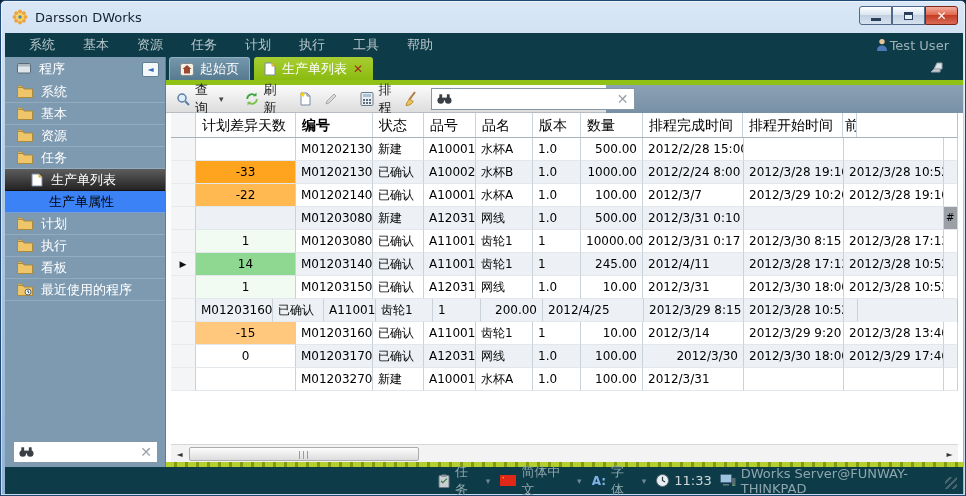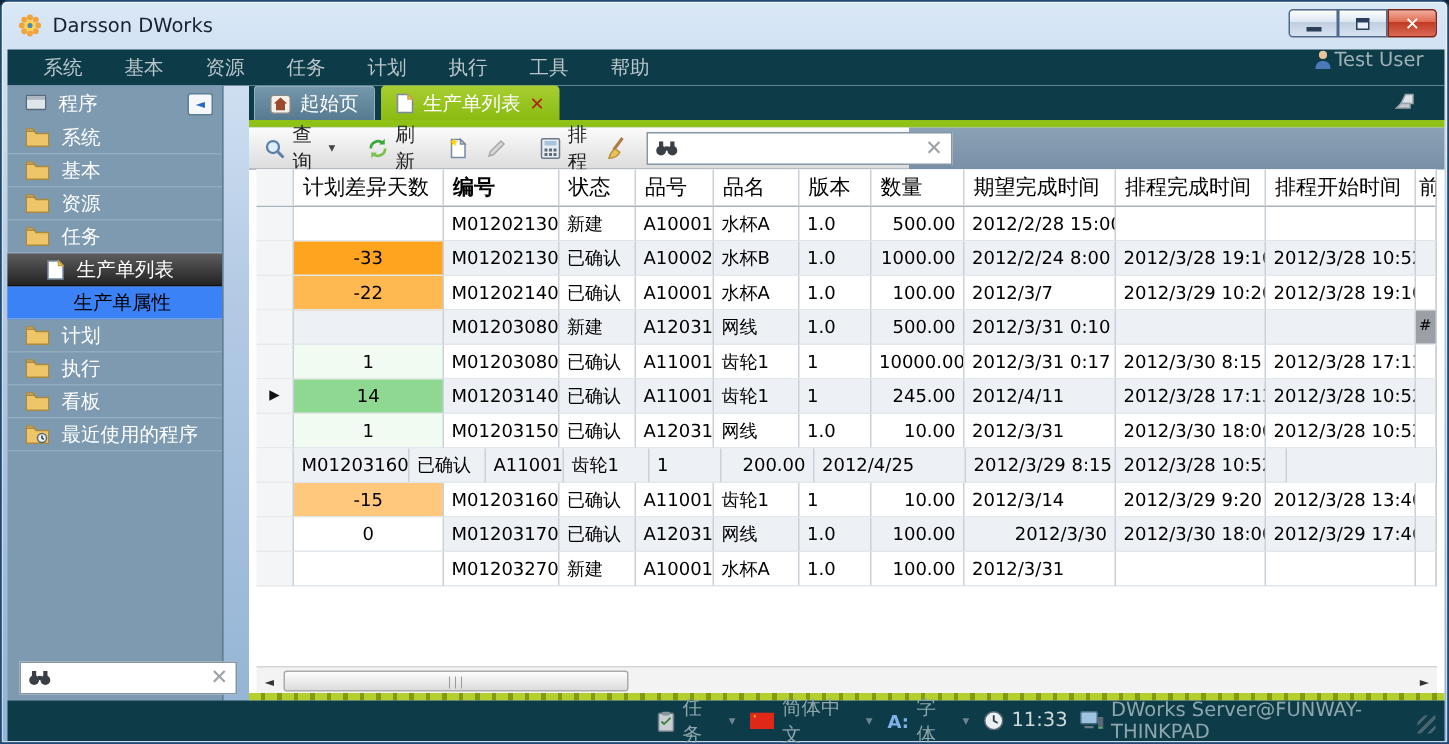--- a/index.html
+++ b/index.html
@@ -15,24 +15,24 @@
   .winbtn{width:33px;height:19px;border:1px solid #51688a;display:flex;align-items:center;justify-content:center;
     background:linear-gradient(#fdfeff,#dbe6f1 45%,#c0cfe0 46%,#d6e2f0);cursor:default}
   .winbtn.first{border-radius:3px 0 0 3px}.winbtn.last{border-radius:0 3px 3px 0}
   .glyph-min{width:10px;height:3px;background:#2b3f5a;margin-top:7px}
   .glyph-max{width:9px;height:8px;border:1px solid #2b3f5a;border-top-width:3px;background:#e8f0f8}
   .winbtn.close{background:linear-gradient(#f2ac9d,#e06a50 45%,#c23a22 46%,#d96a55);border-color:#7e2516;color:#fff;font-weight:bold;font-size:12px}
 
   
   .menubar{position:absolute;left:4px;top:32px;width:958px;height:24px;background:#0d3c48;display:flex;align-items:center;padding-left:10px}
   .menu-item{color:#b9c6cb;padding:0 14px;height:100%;display:flex;align-items:center;cursor:default}
-  .menu-user{position:absolute;right:14px;top:0;height:100%;display:flex;gap:2px;color:#9fb1b7}
+  .menu-user{position:absolute;right:14px;top:0;height:100%;display:flex;align-items:center;gap:2px;color:#9fb1b7}
 
   
-  .sidebar{position:absolute;left:4px;top:56px;width:144px;height:410px;background:#7d9ab1;border-right:1px solid #5d7e95}
+  .sidebar{position:absolute;left:4px;top:56px;width:161px;height:410px;background:#7d9ab1;border-right:1px solid #5d7e95}
   .sb-head{height:24px;display:flex;align-items:center;gap:8px;padding:0 6px 0 12px;color:#fff}
   .sb-head .lbl{flex:1}
   .collapse-btn{width:17px;height:15px;background:#f4f8fb;border:1px solid #5d7e95;border-radius:2px;color:#2a6ab8;font-size:8px;
     display:flex;align-items:center;justify-content:center;cursor:default}
   .sb-item{height:22px;display:flex;align-items:center;gap:8px;padding-left:12px;color:#fff;border-bottom:1px solid rgba(165,185,200,.55);cursor:default}
   .sb-item.sel{background:linear-gradient(#5d5d5d,#232323);padding-left:26px;border-bottom:1px solid #111}
   .sb-item.sub{background:#3b82f6;color:#000;padding-left:44px}
   .sb-search{position:absolute;left:8px;top:384px;width:145px;height:22px;background:#fff;border:1px solid #8596a4;
     display:flex;align-items:center;gap:5px;padding:0 5px}
   .sb-search input{flex:1;border:none;outline:none;font:inherit;min-width:0}
@@ -372,21 +372,20 @@
     <div class="grid">
       <div class="g-head" id="grid-header">
           <div class="gh sel"></div>
           <div class="gh" style="width: 100px; flex: 0 0 100px;">计划差异天数</div>
           <div class="gh" style="width: 77px; flex: 0 0 77px; font-weight: bold;">编号</div>
           <div class="gh" style="width: 51px; flex: 0 0 51px;">状态</div>
           <div class="gh" style="width: 52px; flex: 0 0 52px;">品号</div>
           <div class="gh" style="width: 57px; flex: 0 0 57px;">品名</div>
           <div class="gh" style="width: 48px; flex: 0 0 48px;">版本</div>
           <div class="gh" style="width: 62px; flex: 0 0 62px;">数量</div>
-          <div class="gh" style="width: 101px; flex: 0 0 101px;">期望完成时间</div>
           <div class="gh" style="width: 100px; flex: 0 0 100px;">排程完成时间</div>
           <div class="gh" style="width: 100px; flex: 0 0 100px;">排程开始时间</div>
           <div class="gh clip">前</div>
         </div>
       <div id="grid-body">
           <div class="g-row">
             <div class="gc sel"></div>
             <div class="gc" style="width: 100px; flex: 0 0 100px; text-align: center;"></div>
             <div class="gc" style="width: 77px; flex: 0 0 77px; text-align: left;">M012021301</div>
             <div class="gc" style="width: 51px; flex: 0 0 51px; text-align: left;">新建</div>

